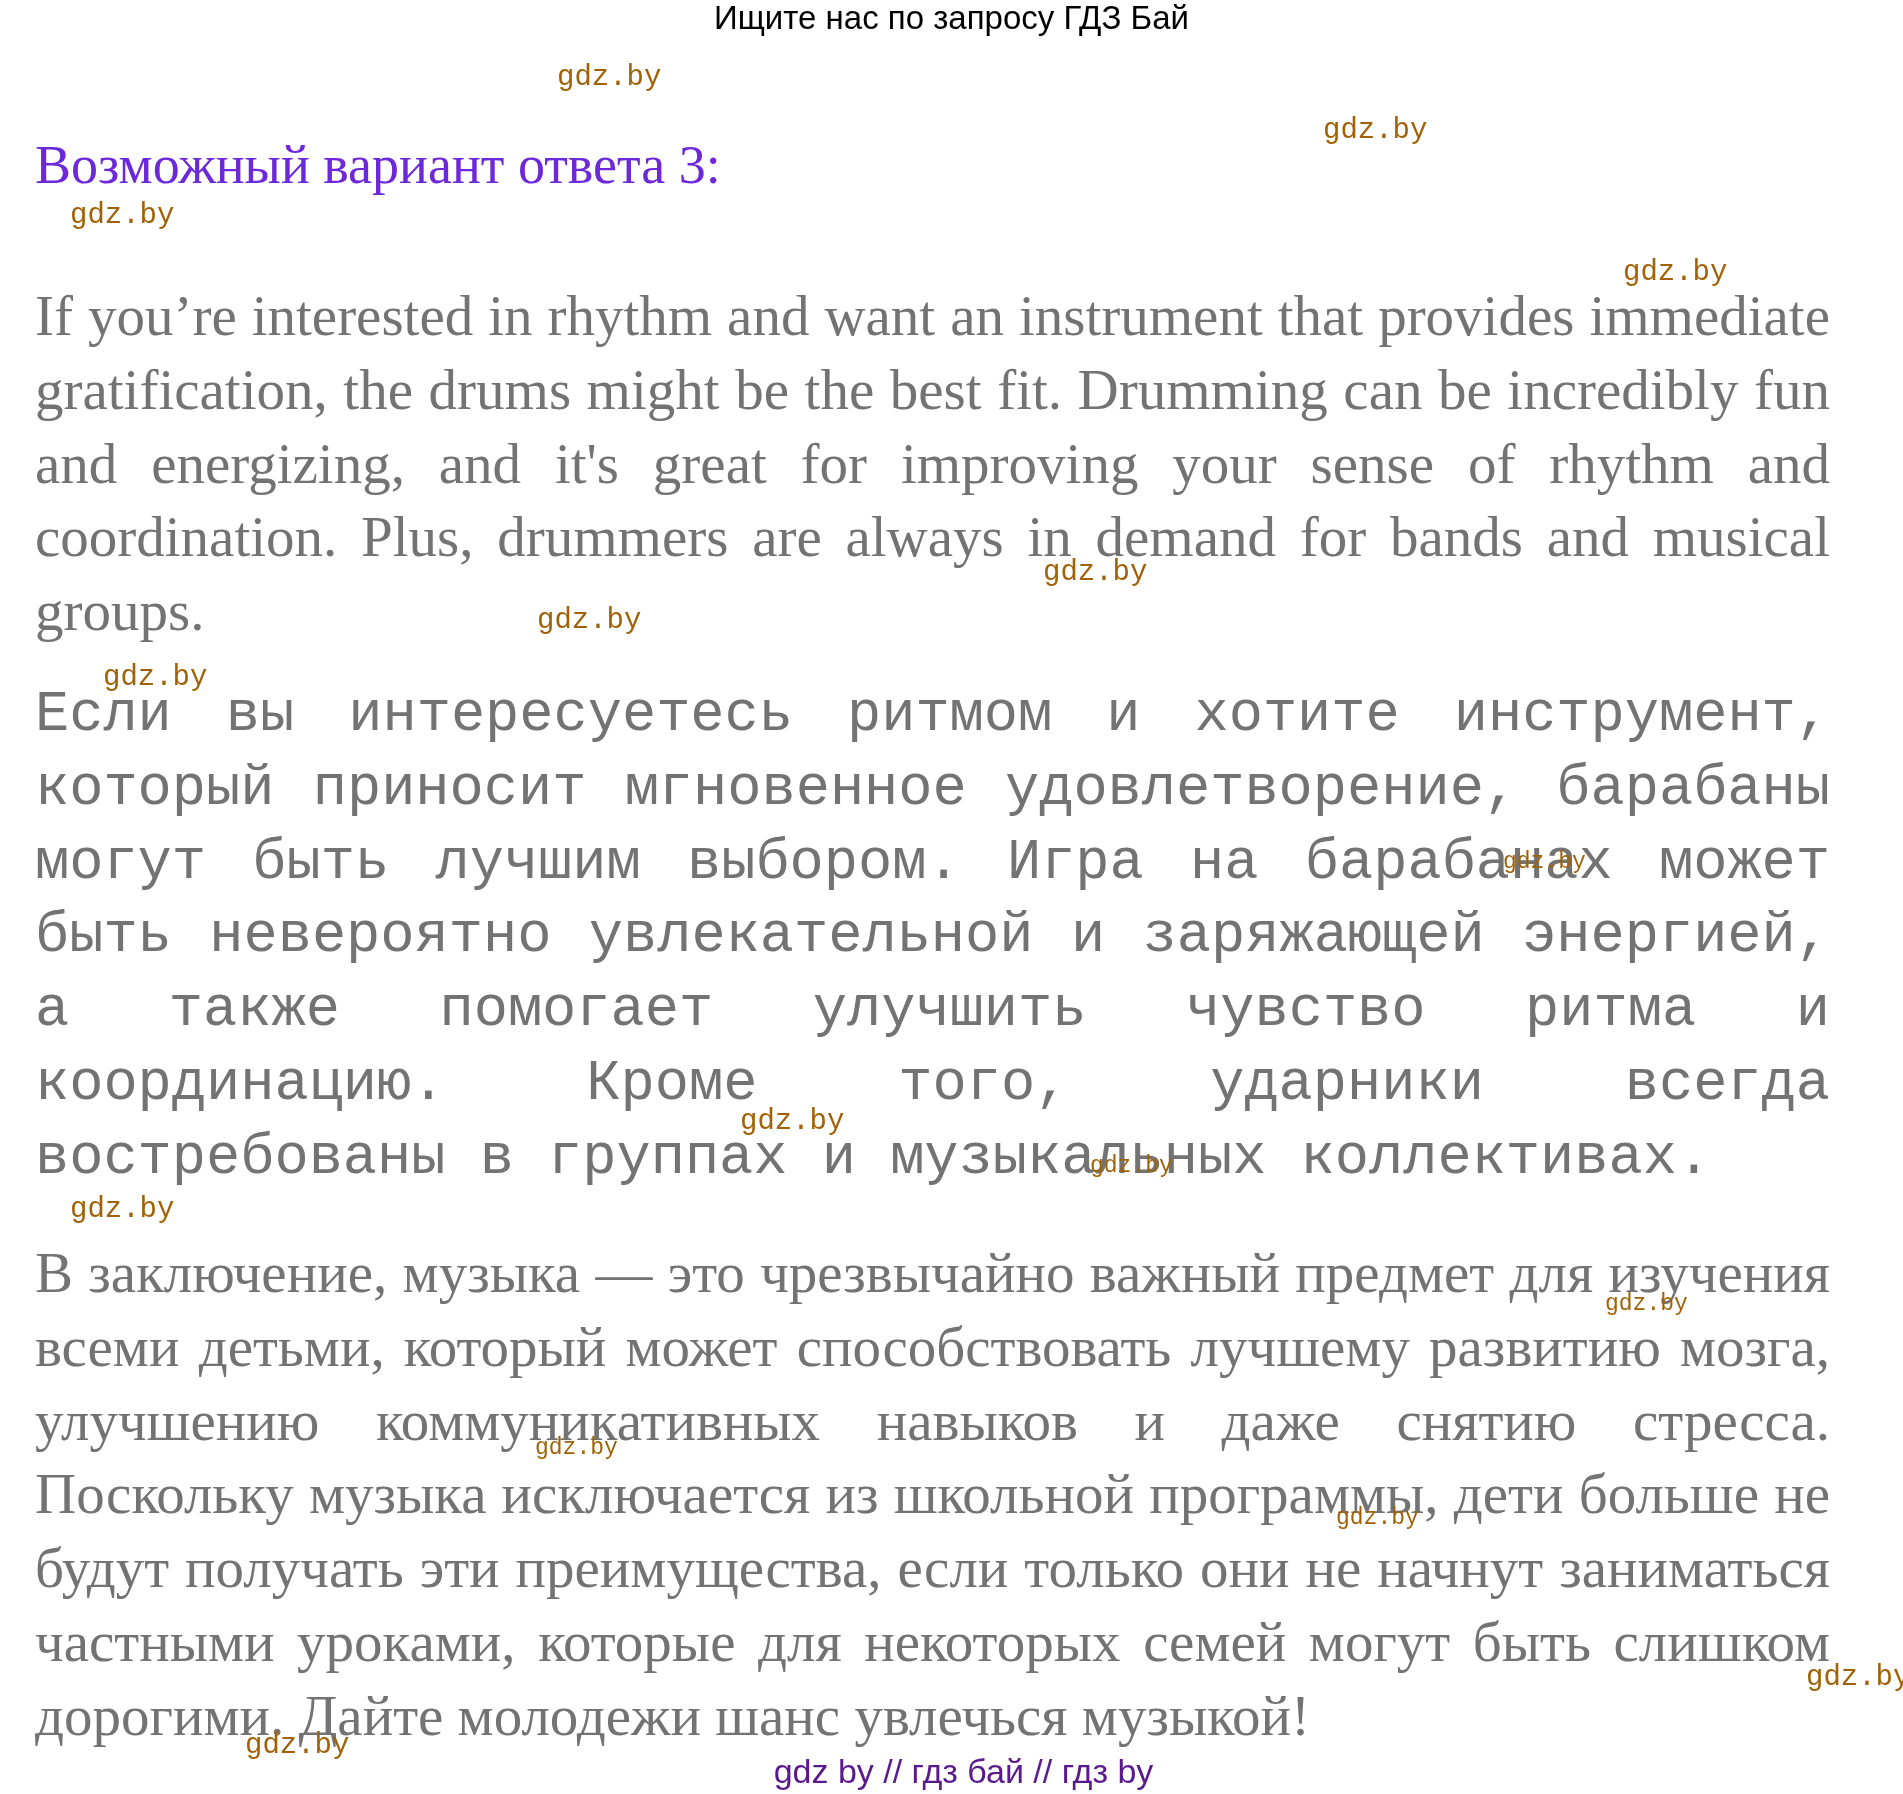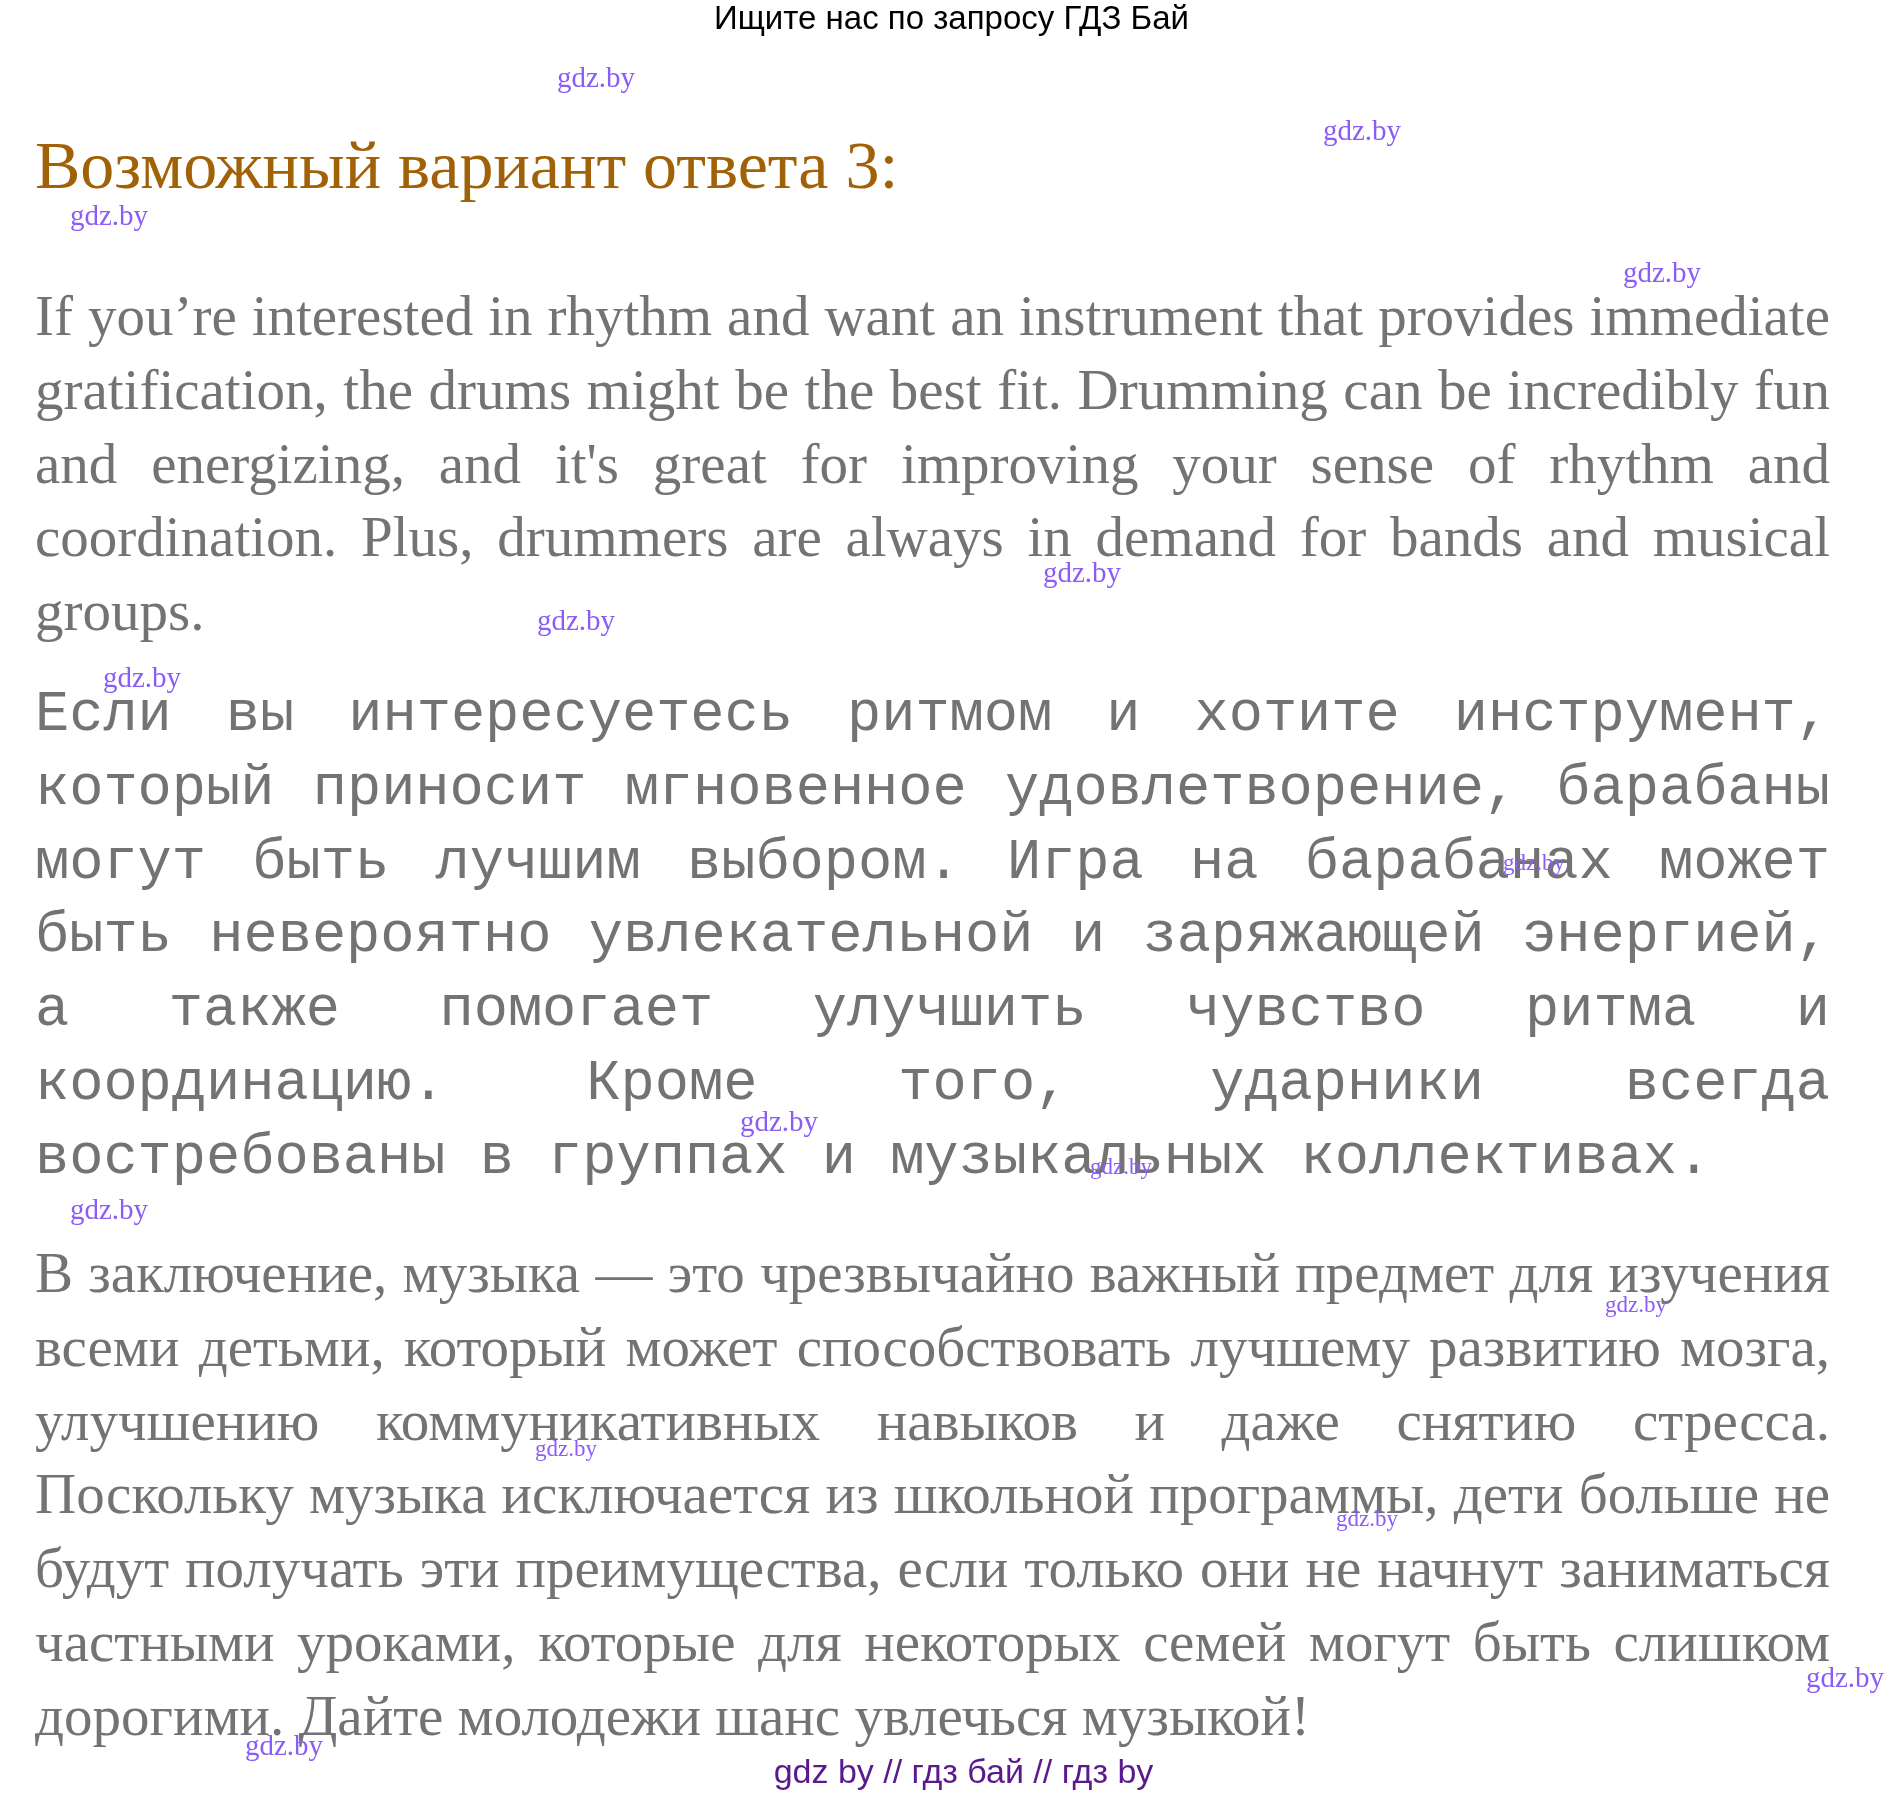--- a/index.html
+++ b/index.html
@@ -4,30 +4,30 @@
 <style>
   html, body { margin: 0; padding: 0; background: #ffffff; }
   body { width: 1903px; height: 1794px; position: relative; overflow: hidden; }
   .header-banner {
     position: absolute; left: 0; top: 0; width: 1903px; text-align: center;
     font-family: "Liberation Sans", sans-serif; font-size: 33px; color: #000000;
     line-height: 36px;
   }
   .title {
     position: absolute; left: 35px; top: 133px;
-    font-family: "Liberation Serif", serif; font-size: 68px; color: #a16207; line-height: 64px;
+    font-family: "Liberation Serif", serif; font-size: 54px; color: #6d28d9; line-height: 64px;
   }
   .para {
     position: absolute; left: 35px; width: 1795px;
     font-family: "Liberation Serif", serif; font-size: 57px; color: #737373;
     line-height: 73.8px; text-align: justify; text-align-last: left;
     margin: 0;
   }
   .wm {
-    position: absolute; font-family: Liberation Serif, serif; color: #8b5cf6;
+    position: absolute; font-family: Liberation Mono, monospace; color: #a16207;
     white-space: nowrap; line-height: 1;
   }
   .wm.lg { font-size: 29px; }
   .wm.sm { font-size: 23px; }
   .footer {
     position: absolute; left: 0; top: 1776px; width: 1903px; text-align: center;
     font-family: "Liberation Sans", sans-serif; font-size: 34px; color: #5a1a8c;
     transform: translateY(-24px);
     padding-left: 12px;
   }

